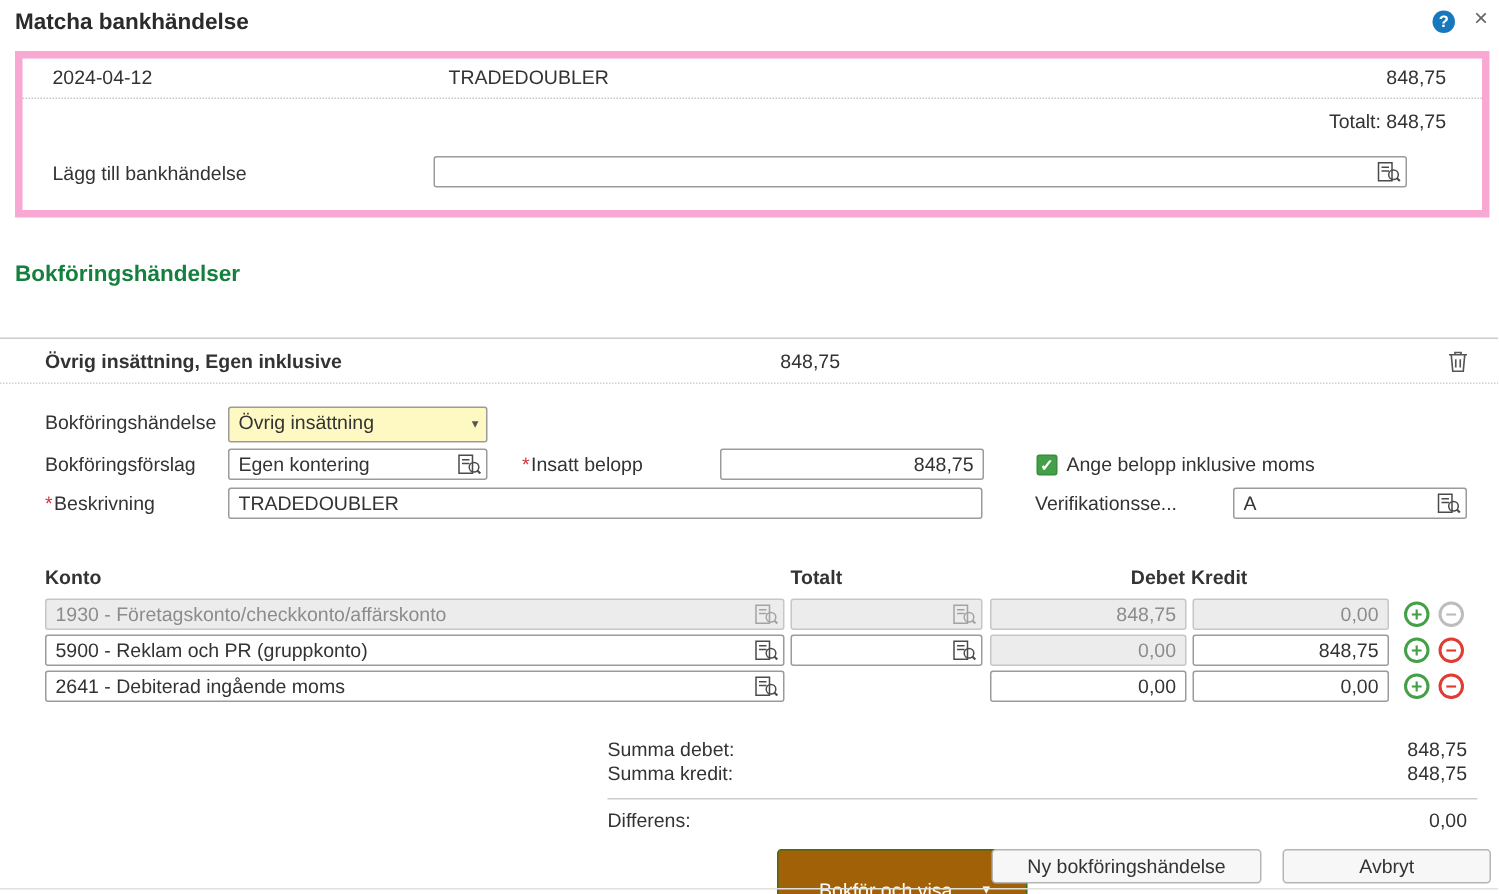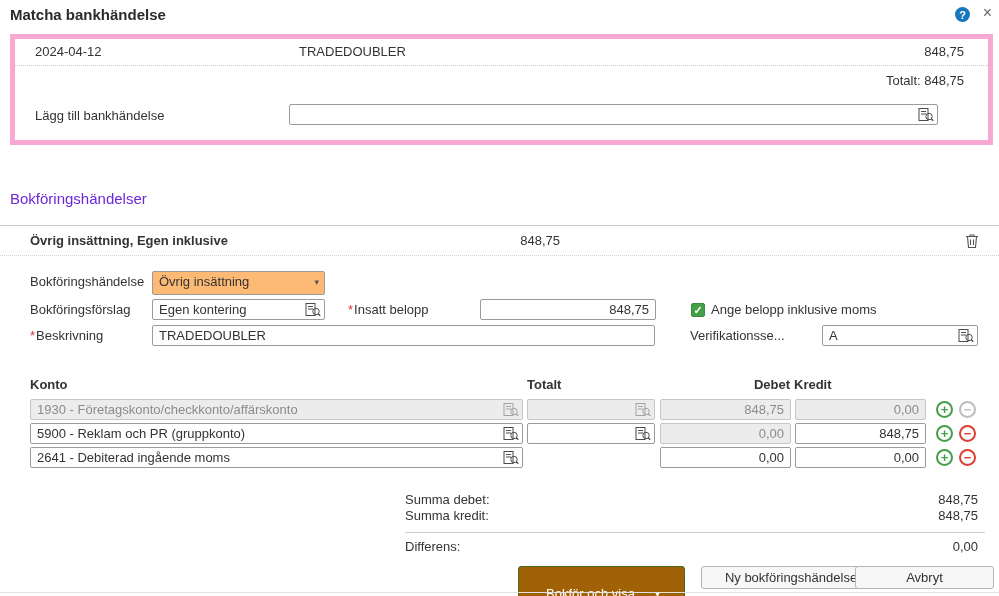--- a/index.html
+++ b/index.html
@@ -41,33 +41,33 @@
     background:#ececec; border-color:#c6c6c6; color:#8c8c8c;
   }
   .search-btn {
     position:absolute; right:4px; top:50%; transform:translateY(-50%);
     width:17px; height:15px; display:flex; align-items:center; justify-content:center;
     cursor:pointer; color:#4b4b4b;
   }
   .search-btn.gray { color:#a3a3a3; }
 
   
-  .sec-title { left:10px; top:190px; font-size:15px; font-weight:400; color:#6d28d9; }
+  .sec-title { left:10px; top:174px; font-size:15px; font-weight:700; color:#15803d; }
   .sec-divider { left:0; top:225px; width:999px; border-top:1px solid #ccc; }
   .entry-row { left:0; right:0; top:226px; height:30px; border-bottom:1px dotted #d2d2d2; }
   .entry-title { left:30px; top:0; line-height:30px; font-weight:700; }
   .entry-amt { left:498px; width:62px; top:0; line-height:30px; text-align:right; }
   .trash-btn { right:20px; top:7px; cursor:pointer; }
 
   
   .lbl { height:22px; line-height:22px; }
   .req { color:#d13438; margin-right:1px; }
   .select {
     position:absolute; height:24px; border:1px solid #9b9b9b; border-radius:2px;
-    background:#fdba74; padding:0 20px 16px 6px; line-height:20px; cursor:pointer;
+    background:#fef9c3; padding:0 20px 16px 6px; line-height:20px; cursor:pointer;
   }
   .select .chev { position:absolute; right:5px; top:0; line-height:20px; font-size:9px; color:#555; }
   .checkbox {
     position:absolute; width:14px; height:14px; background:#43a047; border:1px solid #3b8c3e;
     border-radius:2px; color:#fff; font-size:11px; font-weight:700;
     display:flex; align-items:center; justify-content:center; cursor:pointer;
   }
 
   
   .th { font-weight:700; height:18px; line-height:18px; }
@@ -300,17 +300,17 @@
   <div class="abs sum-lbl" style="top:508px;">Summa kredit:</div>
   <div class="abs sum-val" style="top:508px;">848,75</div>
   <div class="abs sum-line"></div>
   <div class="abs sum-lbl" style="top:539px;">Differens:</div>
   <div class="abs sum-val" style="top:539px;">0,00</div>
 
   <div class="btn btn-primary-split" style="left:518px; top:566px; width:167px;">
     <span class="main">Bokför och visa nästa</span>
     <span class="caret">▾</span>
   </div>
-  <div class="btn btn-secondary" style="left:701px; top:566px; width:180px;">Ny bokföringshändelse</div>
+  <div class="btn btn-secondary" style="left:661px; top:566px; width:180px;">Ny bokföringshändelse</div>
   <div class="btn btn-secondary" style="left:855px; top:566px; width:139px;">Avbryt</div>
 
   <div class="abs bottom-line"></div>
 </div>
 
 </body></html>

